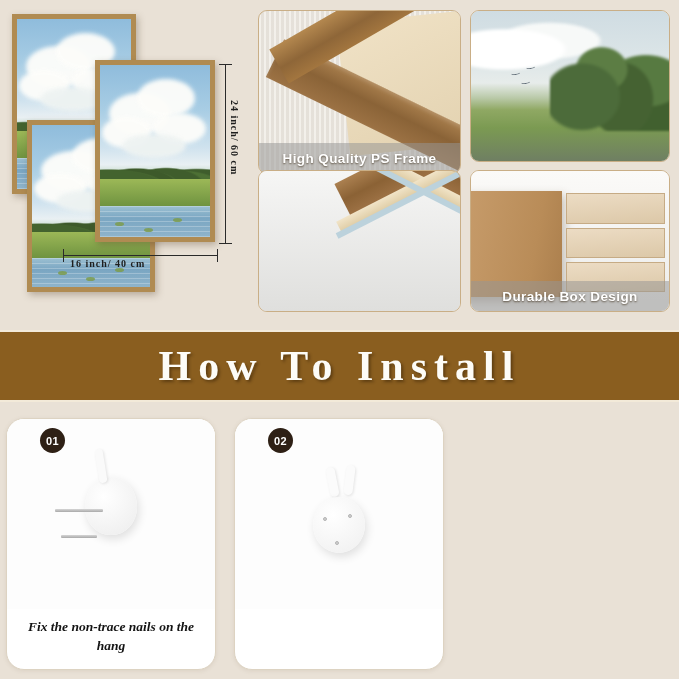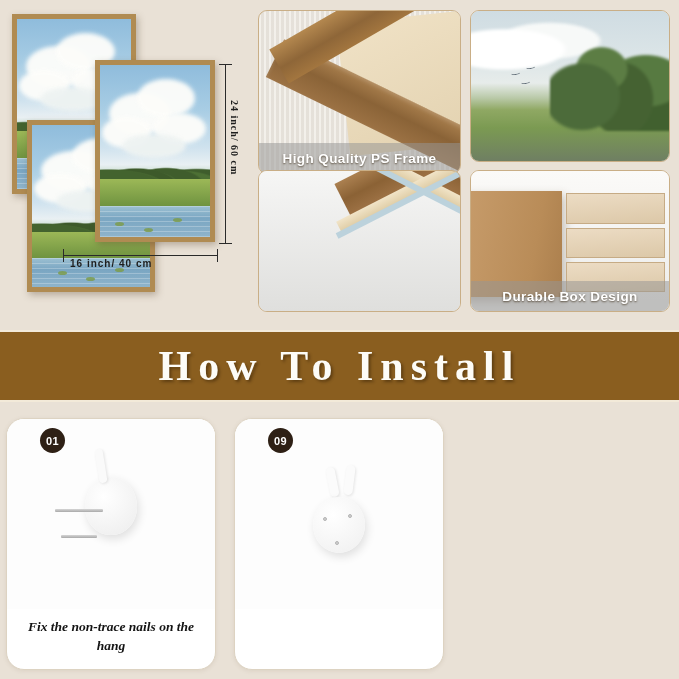--- a/index.html
+++ b/index.html
@@ -64,21 +64,21 @@
   .dim-v-capT{ left:219px; top:64px; width:13px; height:1px; }
   .dim-v-capB{ left:219px; top:243px; width:13px; height:1px; }
   .dim-label-v{ position:absolute; left:229px; top:100px;
     font-size:10px; letter-spacing:1px; color:#1e1e1e; font-weight:700;
     writing-mode:vertical-rl; font-family:"Liberation Serif", serif; }
   .dim-h{ left:63px; top:255px; width:155px; height:1px; }
   .dim-h-capL{ left:63px; top:249px; width:1px; height:13px; }
   .dim-h-capR{ left:217px; top:249px; width:1px; height:13px; }
   .dim-label-h{ position:absolute; left:70px; top:258px;
     font-size:10px; letter-spacing:1px; color:#1e1e1e; font-weight:700;
-    font-family:Liberation Sans, sans-serif; }
+    font-family:Liberation Serif, serif; }
 
   
   .feat{ position:absolute; border:1.5px solid #c9ae86; border-radius:9px;
     overflow:hidden; background:#f2efe9; }
   .feat.b1{ left:258px; top:10px;  width:203px; height:164px; }
   .feat.b2{ left:470px; top:10px;  width:200px; height:152px; }
   .feat.b3{ left:258px; top:170px; width:203px; height:142px; }
   .feat.b4{ left:470px; top:170px; width:200px; height:142px; }
   .feat-media{ position:absolute; inset:0; }
   .feat-cap{ position:absolute; left:0; right:0; bottom:0; height:30px;
@@ -331,21 +331,21 @@
     <div class="badge">01</div>
     <div class="step-media">
       <div class="hook1"></div>
       <div class="nail n1"></div>
       <div class="nail n2"></div>
     </div>
     <div class="step-text">Fix the non-trace nails on the hang</div>
   </div>
 
   <div class="step-card c2">
-    <div class="badge">09</div>
+    <div class="badge">02</div>
     <div class="step-media">
       <div class="ear e1"></div>
       <div class="ear e2"></div>
       <div class="hook2"></div>
       <div class="dot d1"></div>
         <div class="dot d2"></div>
         <div class="dot d3"></div>
     </div>
   </div>
 

